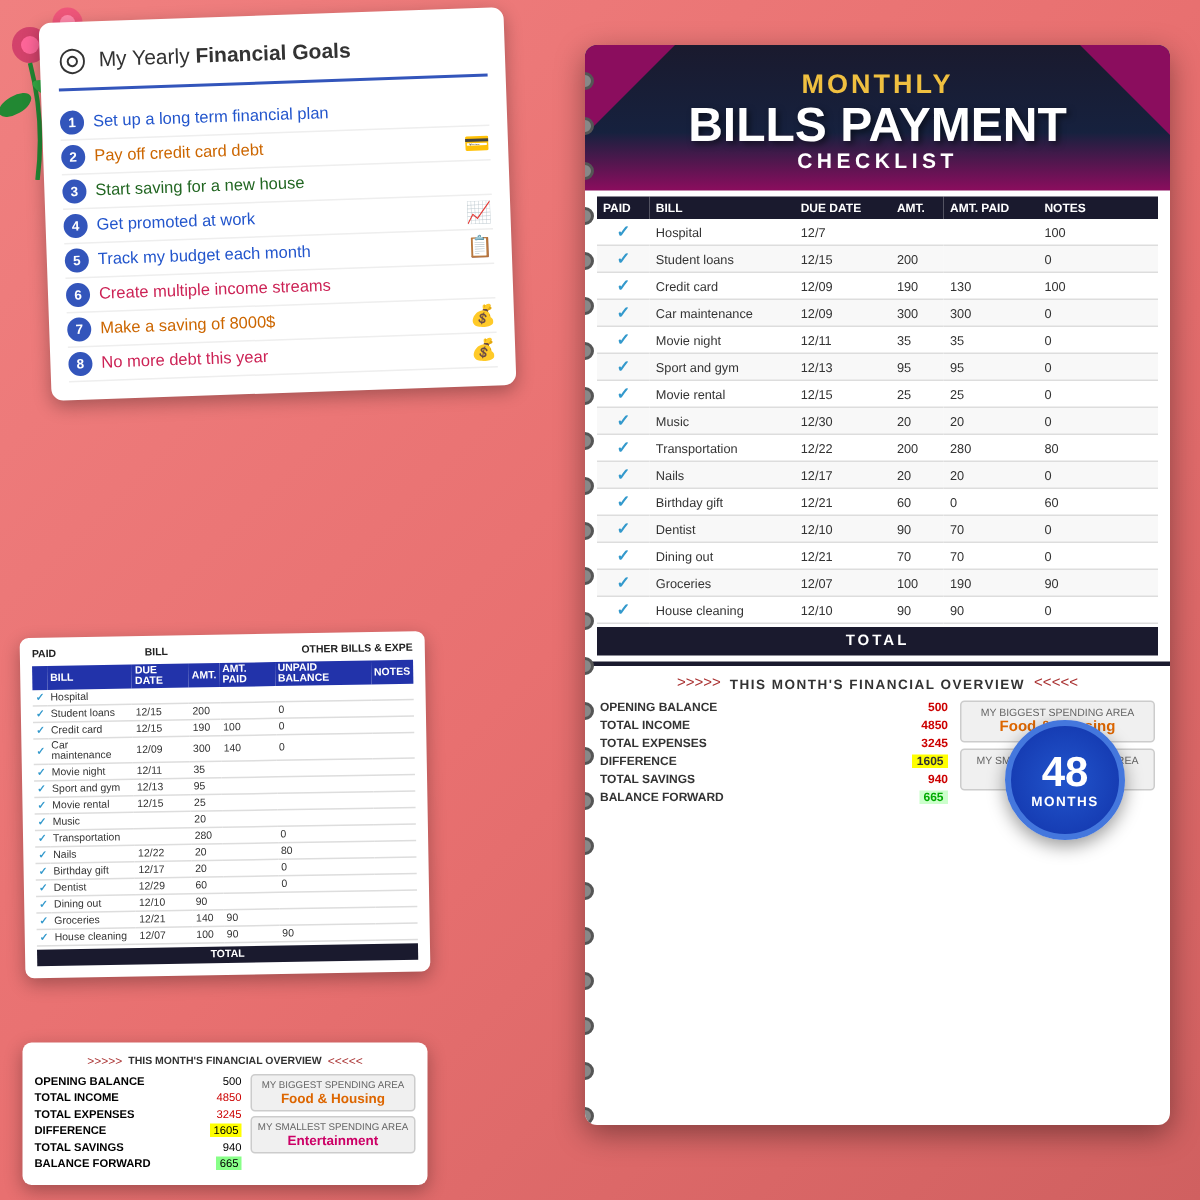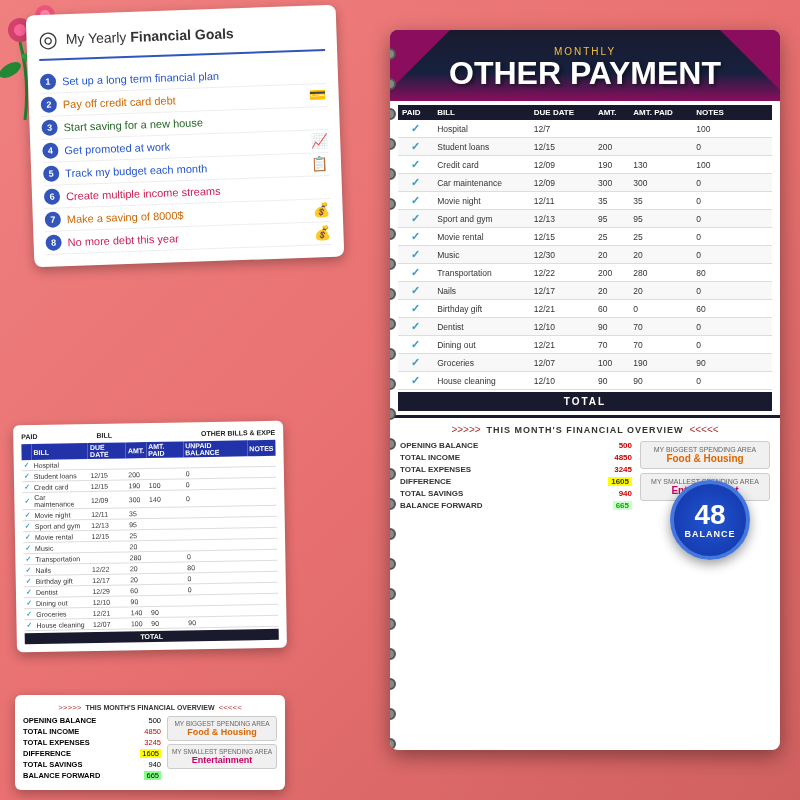--- a/index.html
+++ b/index.html
@@ -184,22 +184,22 @@
     }
 
     .main-card-header {
       background: linear-gradient(180deg, #1a1a2e 0%, #16213e 60%, #8b0d5e 100%);
       padding: 16px 12px 12px;
       text-align: center;
     }
 
     .monthly-text {
       color: #f0c040;
-      font-size: 10px;
-      font-weight: normal;
+      font-size: 18px;
+      font-weight: bold;
       letter-spacing: 2px;
       text-transform: uppercase;
     }
 
     .bill-payment-text {
       color: white;
       font-size: 32px;
       font-weight: 900;
       line-height: 1;
       text-shadow: 2px 2px 4px rgba(0,0,0,0.5);
@@ -700,21 +700,22 @@
     <div class="spiral-dot"></div>
     <div class="spiral-dot"></div>
     <div class="spiral-dot"></div>
     <div class="spiral-dot"></div>
   </div>
 
   <div class="main-card-header" style="position:relative;">
     <div class="corner-left"></div>
     <div class="corner-right"></div>
     <div class="monthly-text">MONTHLY</div>
-    <div class="bill-payment-text">OTHER PAYMENT</div>
+    <div class="bill-payment-text">BILLS PAYMENT</div>
+    <div class="checklist-text">CHECKLIST</div>
   </div>
 
   <div class="bill-table-area">
     <table class="bill-table">
       <thead>
         <tr>
           <th>PAID</th>
           <th>BILL</th>
           <th>DUE DATE</th>
           <th>AMT.</th>
@@ -844,21 +845,21 @@
       <td class="notes-col">0</td>
     </tr>
         </tbody>
     </table>
 
     <div style="background:#1a1a2e;color:white;text-align:center;font-weight:bold;padding:4px;font-size:10px;letter-spacing:2px;margin-top:2px;">TOTAL</div>
   </div>
 
   <div class="months-badge">
     <span class="months-num">48</span>
-    <span class="months-label">BALANCE</span>
+    <span class="months-label">MONTHS</span>
   </div>
 
   <div class="financial-overview">
     <div class="overview-header">
       <span class="arrows-left">&gt;&gt;&gt;&gt;&gt;</span>
       <span class="overview-title">THIS MONTH'S FINANCIAL OVERVIEW</span>
       <span class="arrows-right">&lt;&lt;&lt;&lt;&lt;</span>
     </div>
     <div class="overview-grid">
       <div class="overview-left">

